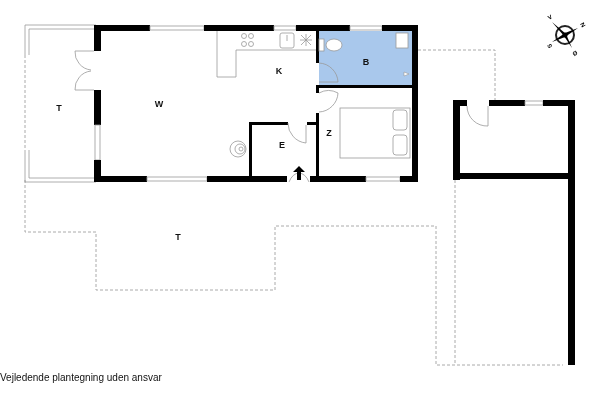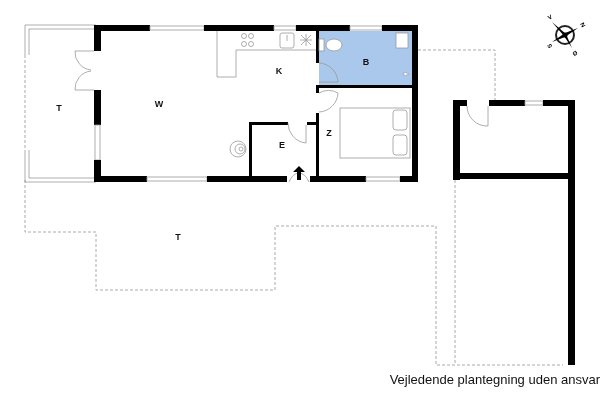--- a/index.html
+++ b/index.html
@@ -1,19 +1,19 @@
 <!DOCTYPE html>
 <html><head>
 <meta charset="utf-8">
 <style>
   html, body { margin: 0; padding: 0; background: #ffffff; }
   body { width: 600px; height: 400px; position: relative; overflow: hidden; font-family: "Liberation Sans", sans-serif; }
   #plan { position: absolute; left: 0; top: 0; width: 600px; height: 400px; }
   .room-label { font-family: "Liberation Sans", sans-serif; font-size: 9px; font-weight: bold; fill: #111; text-anchor: middle; dominant-baseline: middle; }
-  .caption { position: absolute; left: 0; width: 600px; top: 372px; text-align: right; font-size: 13px; color: #111; font-family: "Liberation Sans", sans-serif; }
+  .caption { position: absolute; left: 0; width: 600px; top: 372px; text-align: left; font-size: 10px; color: #111; font-family: "Liberation Sans", sans-serif; }
   .wall { fill: #000; }
   .dash { fill: none; stroke: #aaa; stroke-width: 1; stroke-dasharray: 3 2; }
   .thin { fill: none; stroke: #999; stroke-width: 0.8; }
   .win { fill: #fff; stroke: #999; stroke-width: 0.8; }
 </style>
 </head>
 <body>
 
 <svg id="plan" viewBox="0 0 600 400" xmlns="http://www.w3.org/2000/svg">
 

